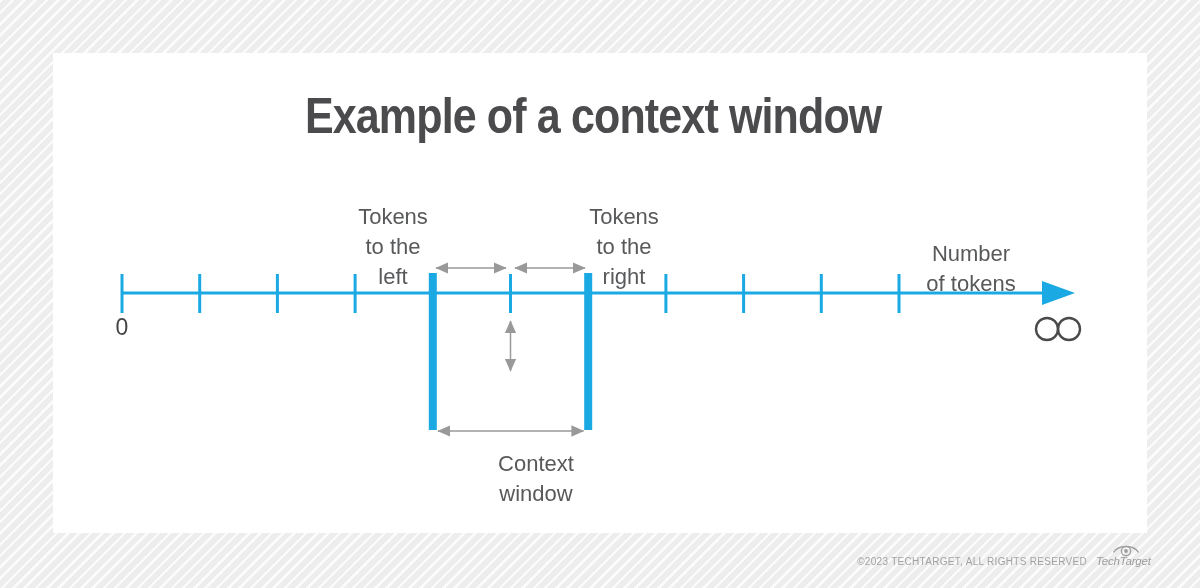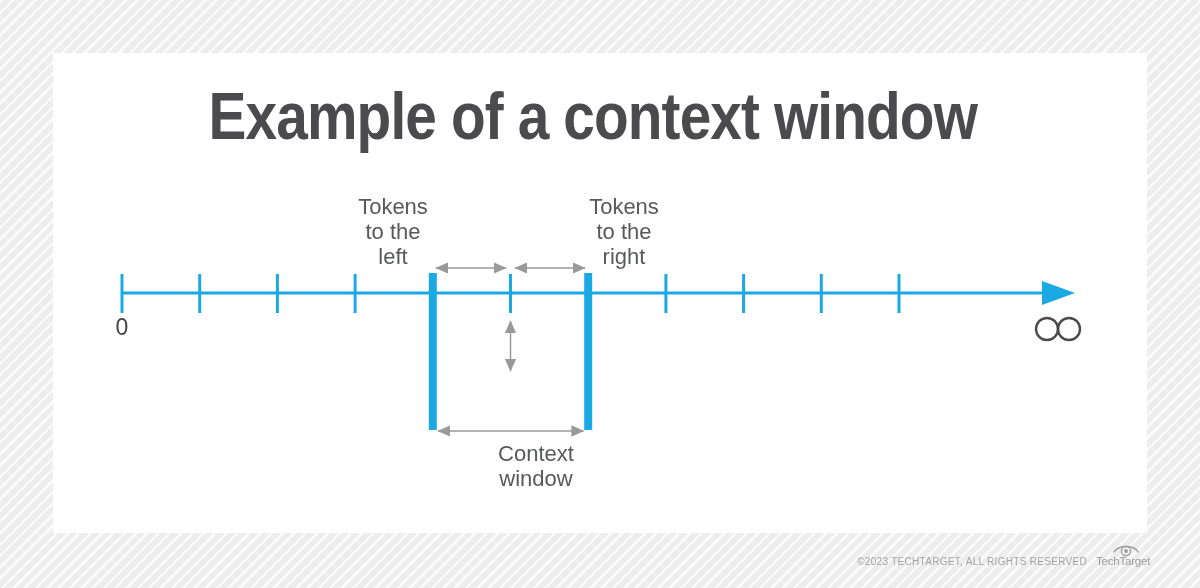--- a/index.html
+++ b/index.html
@@ -4,36 +4,36 @@
 <style>
   html,body{margin:0;padding:0;background:#fff;}
   .stage{
     position:relative;width:1200px;height:588px;overflow:hidden;
     font-family:"Liberation Sans",sans-serif;
     background:repeating-linear-gradient(135deg,#fbfbfb 0 2.5px,#ededed 2.5px 8px);
   }
   .card{position:absolute;left:53px;top:53px;width:1094px;height:480px;background:#ffffff;}
   .title{
     position:absolute;left:53px;top:91px;width:1080px;text-align:center;
-    font-size:66px;line-height:50px;font-weight:bold;color:#4b4b4d;
+    font-size:50px;line-height:50px;font-weight:bold;color:#4b4b4d;
   }
   .title .squeeze{display:inline-block;transform:scaleX(0.86);transform-origin:center;letter-spacing:-1px;white-space:nowrap;}
   .dlabel{
     position:absolute;transform:translateX(-50%);
-    color:#58595b;font-size:22px;line-height:25px;text-align:center;white-space:pre-line;
+    color:#58595b;font-size:22px;line-height:30px;text-align:center;white-space:pre-line;margin-top:8px;
   }
   .zero{position:absolute;transform:translateX(-50%);color:#454547;font-size:23px;line-height:23px;}
   .diagram-svg{position:absolute;left:0;top:0;width:1200px;height:588px;}
   .copyright{
     position:absolute;top:556px;right:113px;
     font-size:10px;letter-spacing:.3px;color:#a3a3a3;white-space:nowrap;
   }
   .brand-wordmark{
     position:absolute;left:1096px;top:555px;
-    font-size:11.5px;letter-spacing:-.2px;color:#9c9c9c;white-space:nowrap;
+    font-size:11.5px;letter-spacing:-.2px;color:#9c9c9c;white-space:nowrap;font-style:italic;
   }
   .brand-eye{position:absolute;left:1113px;top:542px;width:26px;height:15px;}
 </style>
 </head>
 <body>
 
 <div class="stage">
 
   <div class="card"></div>
 
@@ -78,20 +78,22 @@
       <circle cx="1069" cy="329" r="11"></circle>
     </g>
   </svg>
 
   <div class="dlabel" style="left:393px;top:194px">Tokens
 to the
 left</div>
   <div class="dlabel" style="left:624px;top:194px">Tokens
 to the
 right</div>
+  <div class="dlabel" style="left:971px;top:231px">Number
+of tokens</div>
   <div class="zero" style="left:122px;top:316px">0</div>
   <div class="dlabel" style="left:536px;top:441px">Context
 window</div>
 
   <div class="copyright">©2023 TECHTARGET, ALL RIGHTS RESERVED</div>
   <svg class="brand-eye" viewBox="0 0 26 15" xmlns="http://www.w3.org/2000/svg">
     <path d="M0.5,10.5 C5,2.5 21,2.5 25.5,10.5" stroke="#9d9d9d" stroke-width="1.3" fill="none"></path>
     <circle cx="13" cy="9" r="4.6" stroke="#9d9d9d" stroke-width="1.3" fill="none"></circle>
     <circle cx="13" cy="9" r="1.9" fill="#9d9d9d"></circle>
   </svg>

